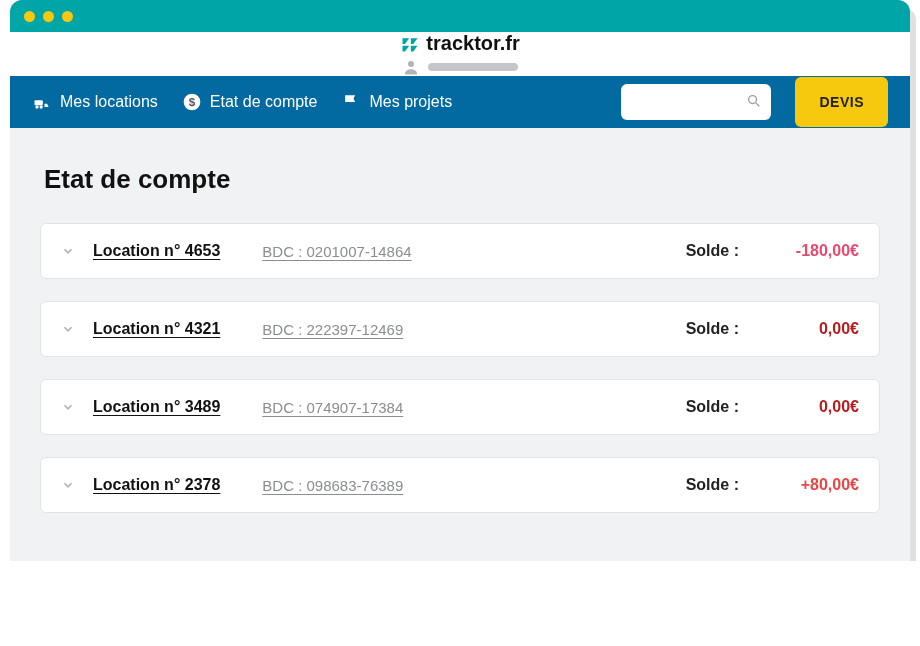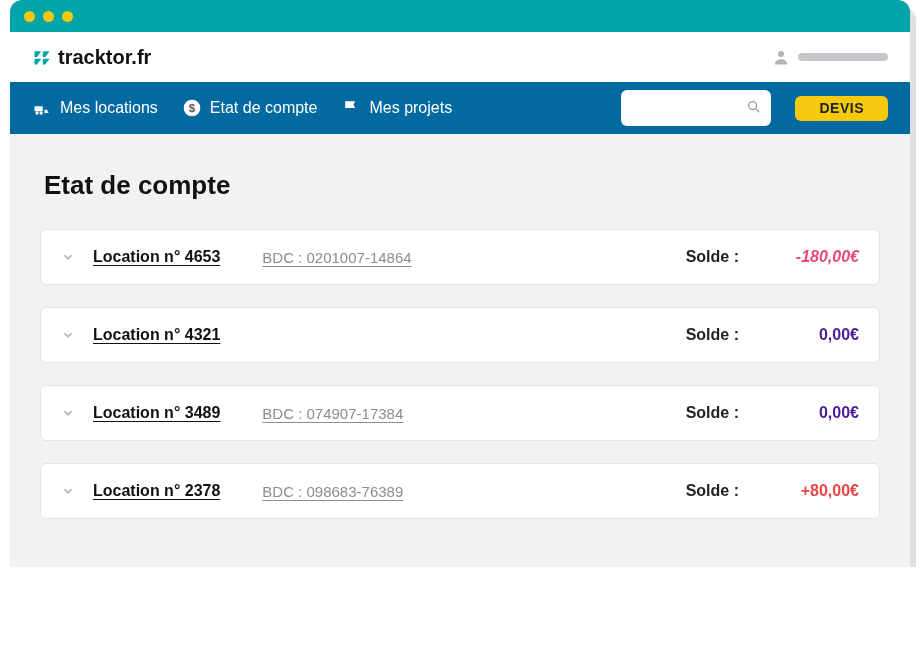--- a/index.html
+++ b/index.html
@@ -26,25 +26,26 @@
     }
     .titlebar .dot {
       width: 11px; height: 11px; border-radius: 50%;
     }
     .dot.red { background: #ff605c; }
     .dot.yellow { background: #ffbd44; }
     .dot.green { background: #00ca4e; }
     .dot.red, .dot.yellow, .dot.green { background: #f6c90e; }
     .topbar {
       background: #fff;
-      height: 50px;
+      height: 44px;
       display: flex;
       align-items: center;
       justify-content: space-between;
       padding: 0 22px;
+      flex-direction: column;
     }
     .logo {
       display: flex;
       align-items: center;
       gap: 6px;
       font-weight: 800;
       font-size: 20px;
       color: #111;
     }
     .logo-mark {
@@ -102,21 +103,21 @@
       border: none;
       outline: none;
       width: 100%;
       font-size: 14px;
     }
     .search-box .search-icn { color: #9b9b9b; width: 18px; height: 18px; }
     .devis-btn {
       background: #f6c90e;
       border: none;
       border-radius: 6px;
-      height: 25px;
+      height: 50px;
       padding: 0 24px;
       color: #222;
       font-weight: 700;
       font-size: 14px;
       letter-spacing: 0.5px;
       cursor: pointer;
     }
     .content {
       padding: 36px 30px 48px 30px;
     }
@@ -173,22 +174,22 @@
       font-size: 16px;
       color: #222;
       margin-right: 20px;
     }
     .solde-val {
       font-weight: 600;
       font-size: 16px;
       min-width: 82px;
       text-align: right;
     }
-    .neg { color: #e84a6f; font-style: italic; }
-    .zero { color: #4c1d95; }
+    .neg { color: #e84a6f; }
+    .zero { color: #b91c1c; }
     .pos { color: #ef4444; }
     .global-card {
       background: #fff;
       border: 1px solid #e3e4e6;
       border-radius: 6px;
       padding: 18px 20px;
       display: flex;
       align-items: center;
       width: 240px;
       height: fit-content;
@@ -292,20 +293,21 @@
           <span class="card-spacer"></span>
           <span class="solde-label">Solde :</span>
           <span class="solde-val neg">-180,00€</span>
         </div>
 
         <div class="card">
           <span class="chevron"><svg viewBox="0 0 24 24" fill="none" stroke="currentColor" stroke-width="3">
                 <polyline points="6 9 12 15 18 9"></polyline>
               </svg></span>
           <span class="loc-name">Location n° 4321</span>
+          <span class="bdc">BDC : 222397-12469</span>
           <span class="card-spacer"></span>
           <span class="solde-label">Solde :</span>
           <span class="solde-val zero">0,00€</span>
         </div>
 
         <div class="card">
           <span class="chevron"><svg viewBox="0 0 24 24" fill="none" stroke="currentColor" stroke-width="3">
                 <polyline points="6 9 12 15 18 9"></polyline>
               </svg></span>
           <span class="loc-name">Location n° 3489</span>

